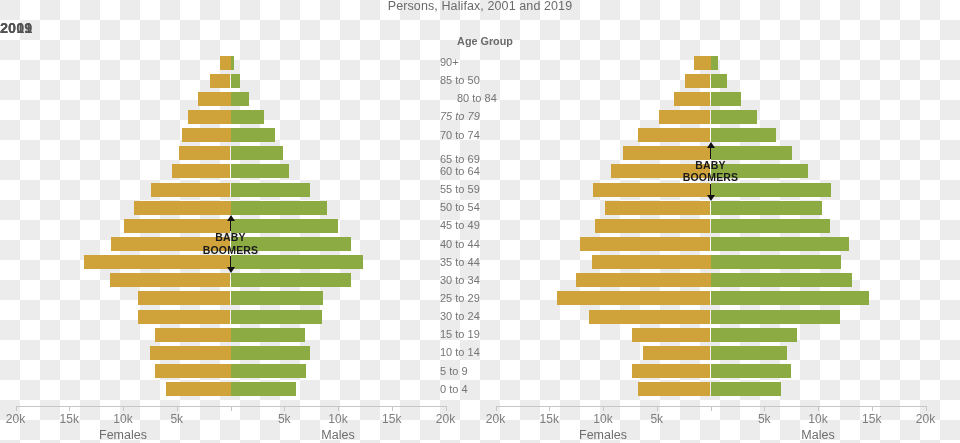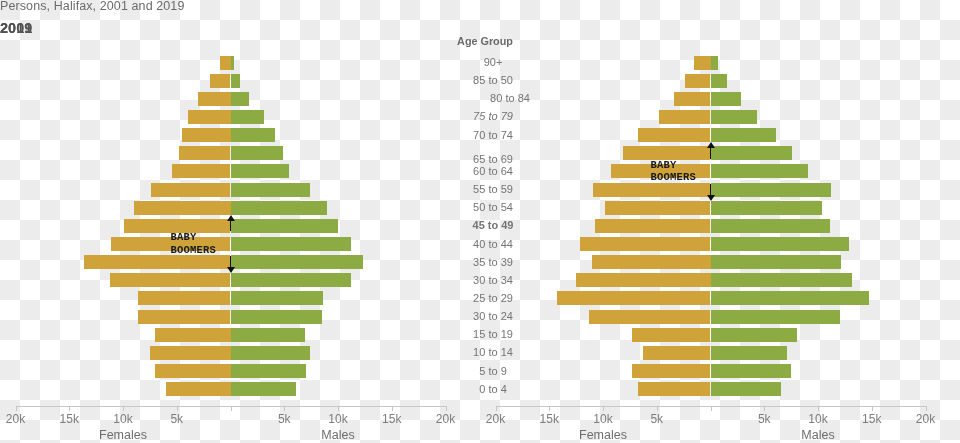--- a/index.html
+++ b/index.html
@@ -6,38 +6,38 @@
   body{
     width:960px;height:443px;
     font-family:"Liberation Sans", sans-serif;
     background:
       repeating-conic-gradient(#ffffff 0% 25%, #ececec 0% 50%) 0 0/40px 40px;
     color:#595959;
     position:relative;
     overflow:hidden;
   }
   .page-title{
-    position:absolute;left:0;top:-1px;width:960px;
+    position:absolute;left:0;top:-1px;width:960px;text-align:center;
     font-size:12.5px;color:#6b6b6b;letter-spacing:.1px;
   }
   .panel{position:absolute;top:0;height:443px;}
   .panel-title{
     position:absolute;top:20px;width:100%;text-align:center;
     font-weight:bold;font-size:14.5px;color:#525252;
   }
 
   
   .agecol{position:absolute;left:440px;top:0;width:90px;height:443px;}
   .agecol .hdr{
     position:absolute;top:35px;left:0;width:90px;text-align:center;
     font-weight:bold;font-size:10.8px;color:#6b6b6b;
   }
   .agecol .agelbl{
-    position:absolute;left:0;width:90px;text-align:center;
-    font-size:11px;color:#757575;line-height:13px;margin-left:8px;
+    position:absolute;left:0;width:90px;text-align:left;
+    font-size:11px;color:#757575;line-height:13px;
   }
 
   
   .plot{position:absolute;top:0;height:400px;}
   .row{position:absolute;height:14px;}
   .bar{position:absolute;top:0;height:14px;}
   .bar.f{background:#cfa33a;}
   .bar.g{background:#8cab42;}
 
   
@@ -47,21 +47,21 @@
   .ticklbl{
     position:absolute;top:6px;font-size:12px;color:#7d7d7d;
     text-align:center;width:44px;margin-left:-22px;
   }
   .axistitle{
     position:absolute;top:22px;font-size:12.5px;color:#6e6e6e;
     text-align:center;width:90px;margin-left:-45px;
   }
 
   
-  .boomers{position:absolute;text-align:left;pointer-events:none;font-family:Liberation Mono, monospace;}
+  .boomers{position:absolute;text-align:center;pointer-events:none;}
   .boomers .txt{
     font-weight:bold;font-size:10.5px;color:#1a1a1a;line-height:12.5px;
     letter-spacing:.2px;white-space:nowrap;
   }
   .arrow{position:absolute;left:50%;margin-left:-0.5px;width:1px;background:#111;}
   .arrowhead{position:absolute;left:50%;margin-left:-4px;width:0;height:0;
     border-left:4px solid transparent;border-right:4px solid transparent;}
   .arrowhead.up{border-bottom:6px solid #111;}
   .arrowhead.down{border-top:6px solid #111;}
 </style>
@@ -74,23 +74,23 @@
   <div class="hdr">Age Group</div>
 <div class="agelbl" style="top: 56px;">90+</div>
     <div class="agelbl" style="top: 74.15px;">85 to 50</div>
     <div class="agelbl" style="top: 92.3px; padding-left: 17px;">80 to 84</div>
     <div class="agelbl" style="top: 110.45px; font-style: italic;">75 to 79</div>
     <div class="agelbl" style="top: 128.6px;">70 to 74</div>
     <div class="agelbl" style="top: 153px;">65 to 69</div>
     <div class="agelbl" style="top: 164.9px;">60 to 64</div>
     <div class="agelbl" style="top: 183.05px;">55 to 59</div>
     <div class="agelbl" style="top: 201.2px;">50 to 54</div>
-    <div class="agelbl" style="top: 219.35px; font-weight: bold;">45 to 49</div>
+    <div class="agelbl" style="top: 219.35px;">45 to 49</div>
     <div class="agelbl" style="top: 237.5px;">40 to 44</div>
-    <div class="agelbl" style="top: 255.65px;">35 to 39</div>
+    <div class="agelbl" style="top: 255.65px;">35 to 44</div>
     <div class="agelbl" style="top: 273.8px;">30 to 34</div>
     <div class="agelbl" style="top: 291.95px;">25 to 29</div>
     <div class="agelbl" style="top: 310.1px;">30 to 24</div>
     <div class="agelbl" style="top: 328.25px;">15 to 19</div>
     <div class="agelbl" style="top: 346.4px;">10 to 14</div>
     <div class="agelbl" style="top: 364.55px;">5 to 9</div>
     <div class="agelbl" style="top: 382.7px;">0 to 4</div>
   </div>
 
 <div class="panel" id="panel-0">

